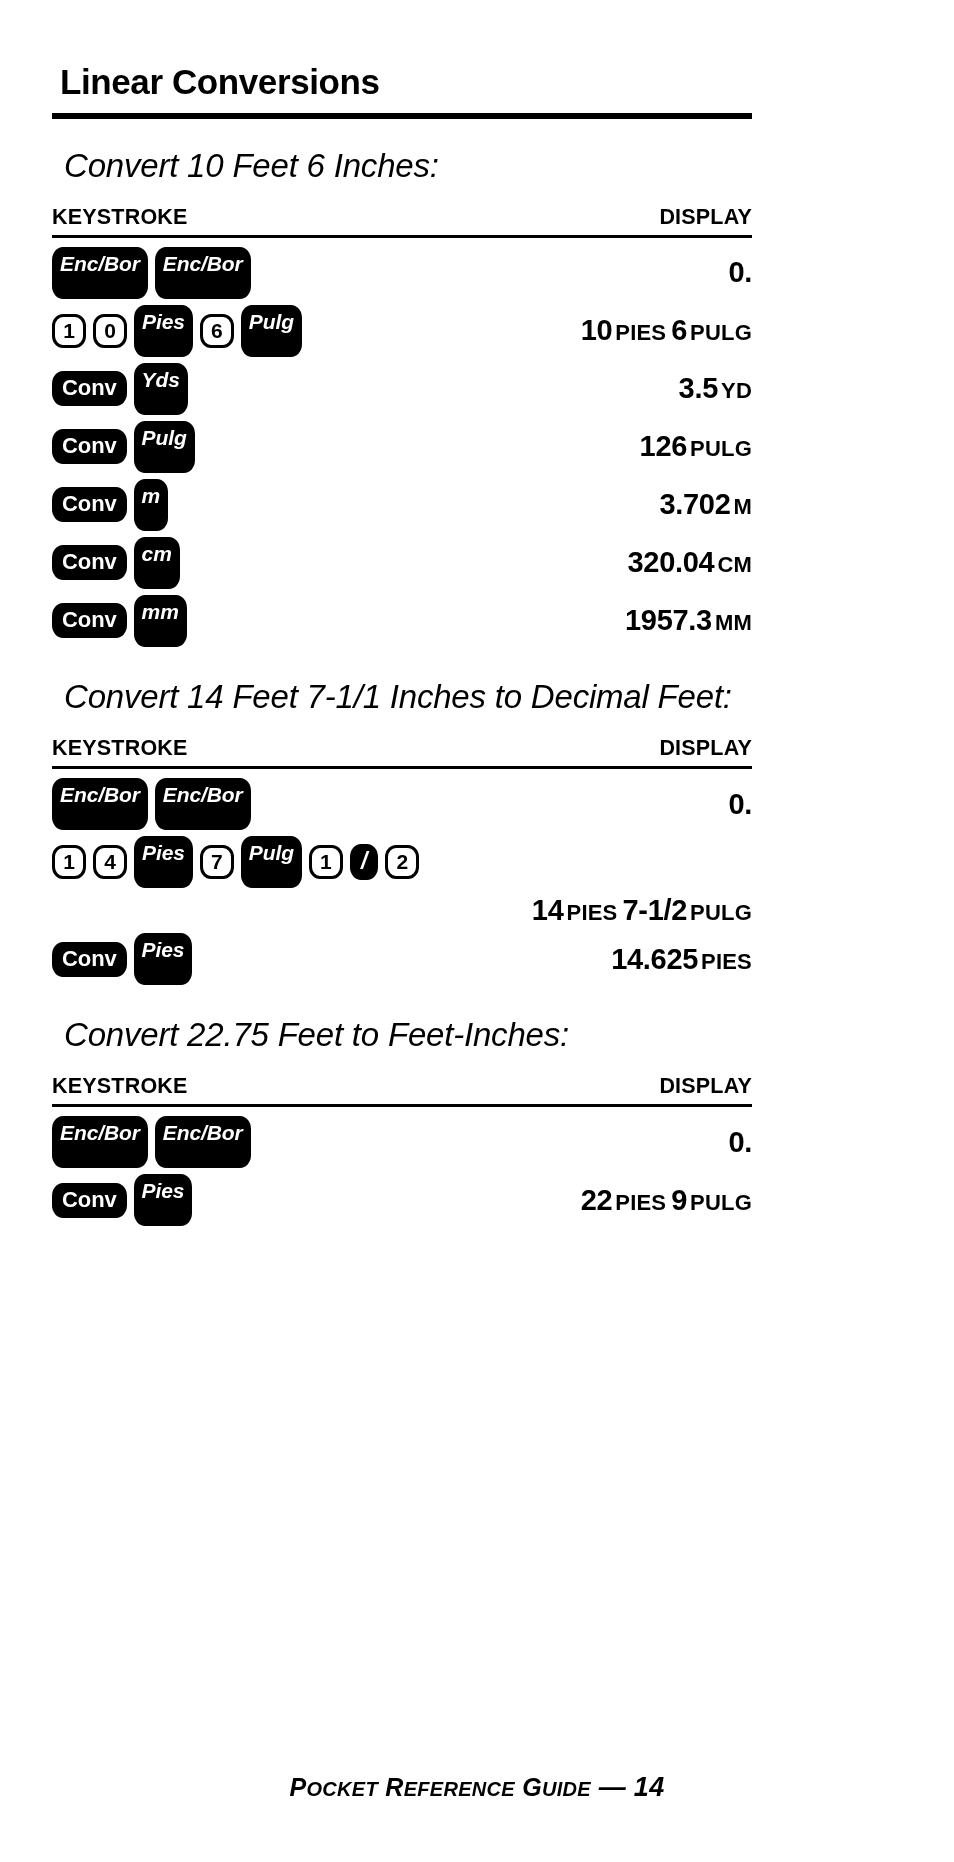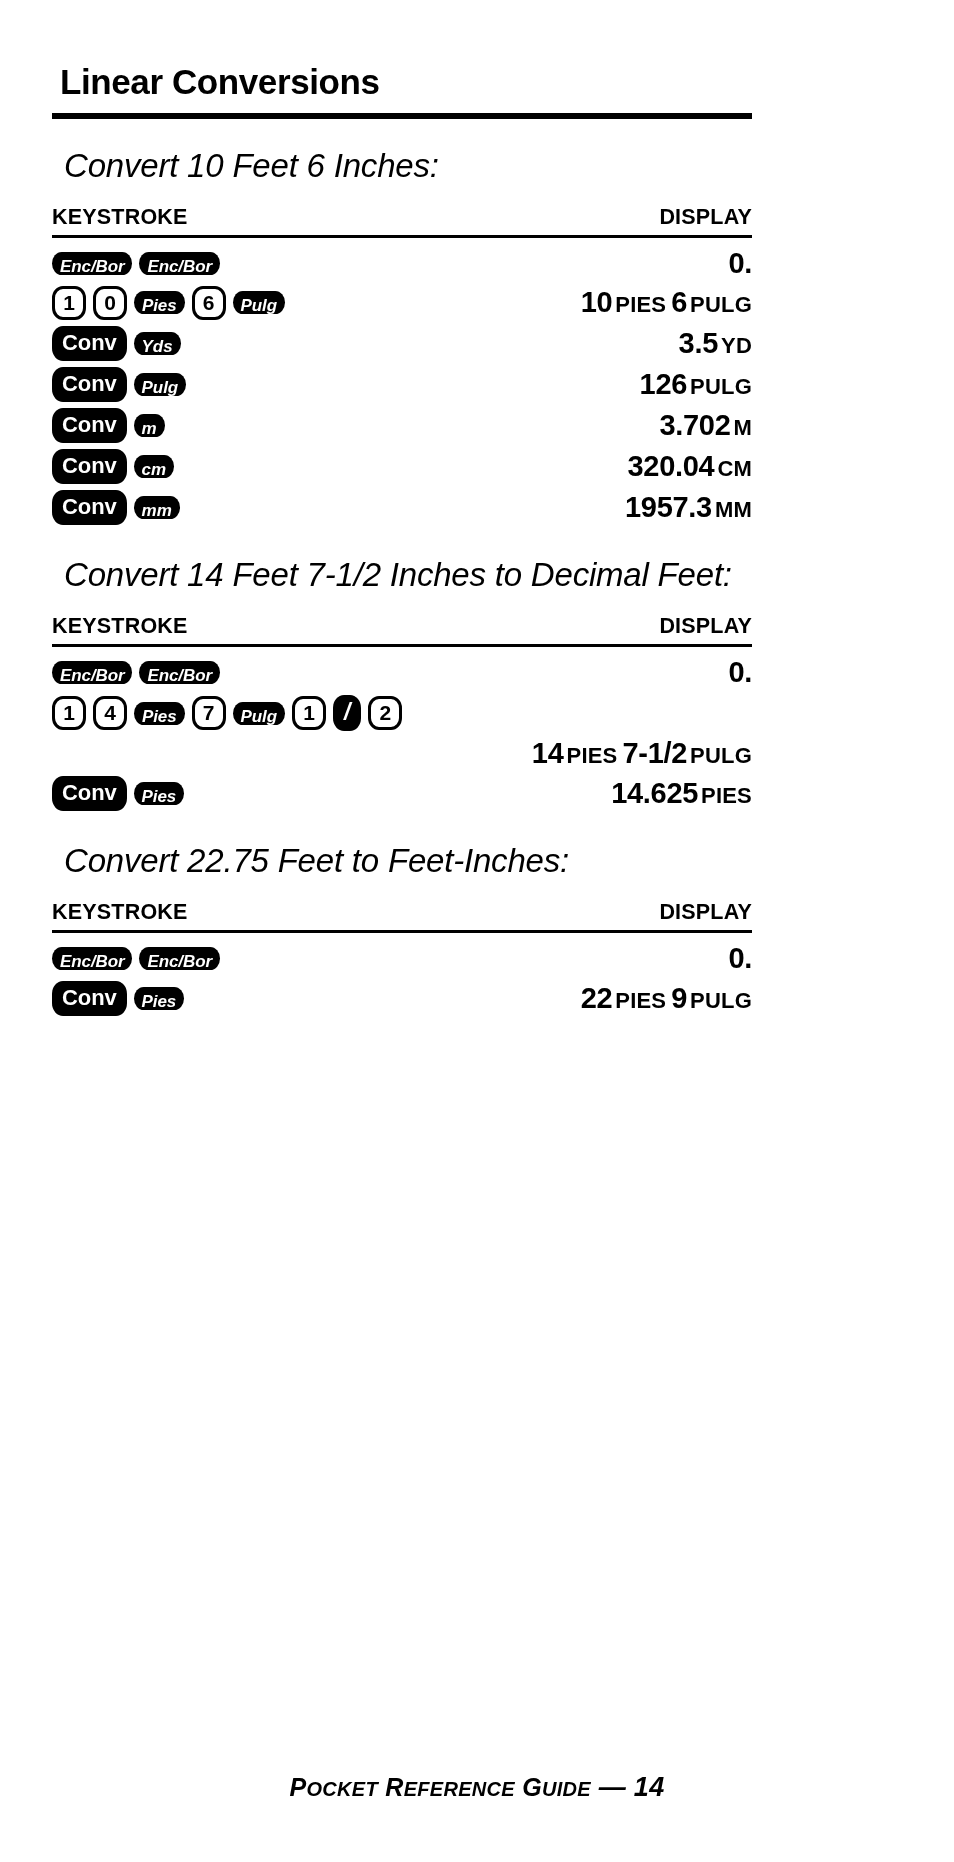--- a/index.html
+++ b/index.html
@@ -96,22 +96,22 @@
     white-space: nowrap;
   }
   .key:last-child { margin-right: 0; }
 
   .key-fn {
     background: #000;
     color: #fff;
     border-radius: 11px / 13px;
     font-style: italic;
     font-weight: bold;
-    font-size: 17px;
-    padding: 6px 8px 0 8px;
+    font-size: 21px;
+    padding: 6px 8px 25px 8px;
     letter-spacing: -0.1px;
   }
   .key-fn.upright {
     font-style: normal;
     font-size: 22px;
     padding: 6px 10px 7px 10px;
   }
   .key-num {
     background: #fff;
     color: #000;
@@ -207,21 +207,21 @@
             <tr>
               <td class="keys"><span class="key key-fn upright">Conv</span><span class="key key-fn">cm</span></td>
               <td class="display"><span class="dval">320.04</span><span class="dunit">CM</span></td>
             </tr>
             <tr>
               <td class="keys"><span class="key key-fn upright">Conv</span><span class="key key-fn">mm</span></td>
               <td class="display"><span class="dval">1957.3</span><span class="dunit">MM</span></td>
             </tr>
           </tbody>
         </table>
-        <div class="section-heading">Convert 14 Feet 7-1/2 Inches to Decimal Feet:</div>
+        <div class="section-heading">Convert 14 Feet 7-1/1 Inches to Decimal Feet:</div>
         <table class="ks-table">
           <thead>
             <tr>
               <th class="col-ks">KEYSTROKE</th>
               <th class="col-dp">DISPLAY</th>
             </tr>
           </thead>
           <tbody>
             <tr class="first-row">
               <td class="keys"><span class="key key-fn">Enc/Bor</span><span class="key key-fn">Enc/Bor</span></td>

